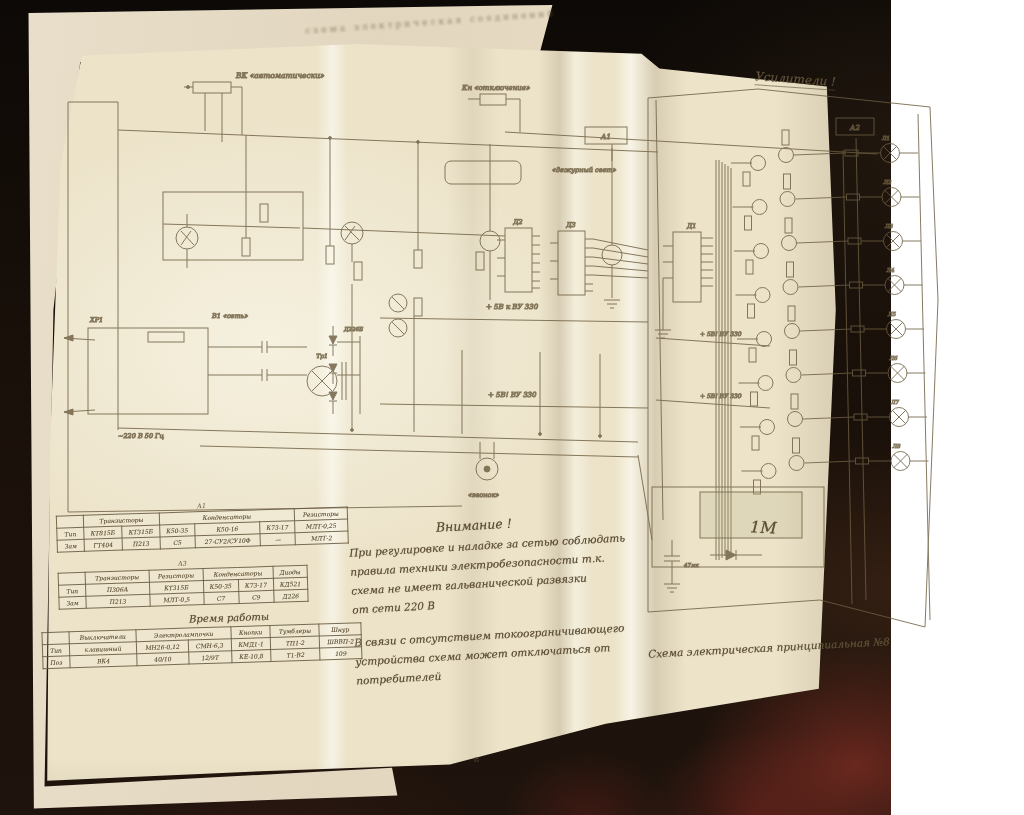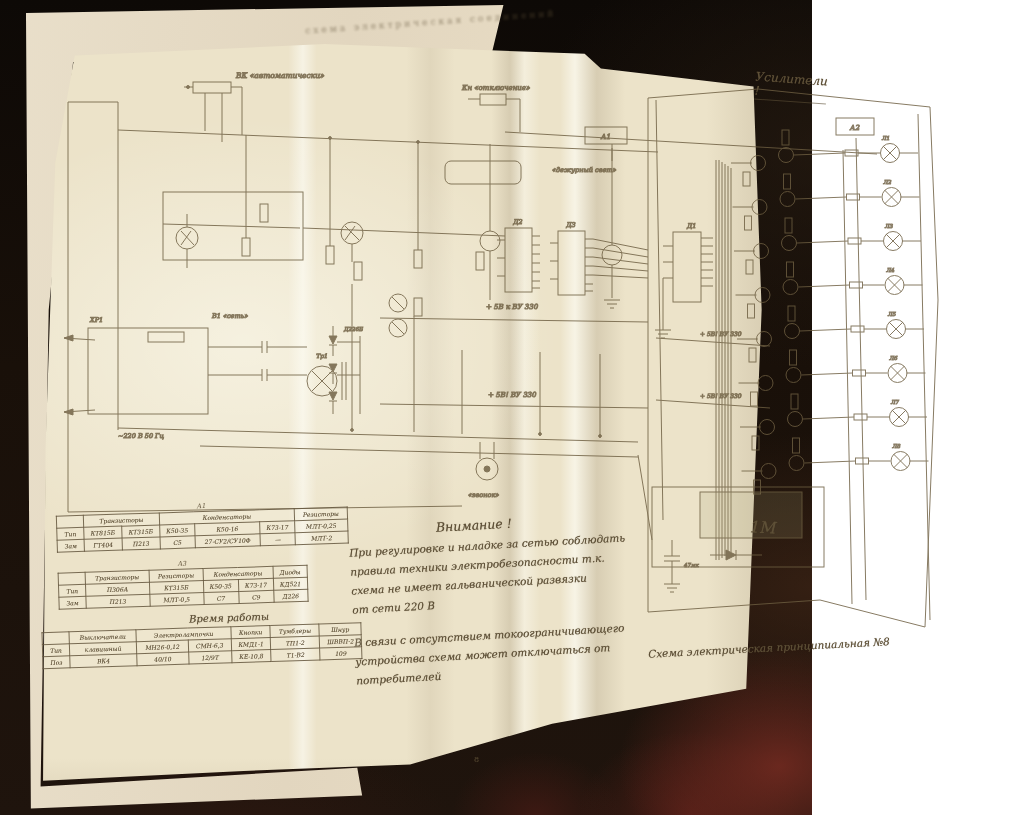--- a/index.html
+++ b/index.html
@@ -1,17 +1,17 @@
 <!DOCTYPE html>
 <html><head>
 <meta charset="utf-8">
 <style>
   html,body{margin:0;padding:0;}
   body{width:1024px;height:815px;overflow:hidden;font-family:"DejaVu Serif",serif;}
-  .stage{position:relative;width:812px;height:815px;
+  .stage{position:relative;width:891px;height:815px;
     background-color:#16100b;
     background-image:
       radial-gradient(ellipse 230px 170px at 96% 94%, rgba(125,45,35,.8), transparent 70%),
       radial-gradient(ellipse 160px 120px at 85% 100%, rgba(100,33,26,.65), transparent 70%),
       radial-gradient(ellipse 120px 90px at 66% 100%, rgba(90,30,24,.5), transparent 70%),
       radial-gradient(ellipse 320px 220px at 100% 72%, rgba(72,42,25,.55), transparent 70%),
       radial-gradient(ellipse 420px 320px at 101% 18%, rgba(42,30,19,.6), transparent 70%),
       radial-gradient(ellipse 300px 120px at 30% 101%, rgba(60,28,20,.35), transparent 70%),
       linear-gradient(180deg,#0d0906 0%,#191009 45%,#1f140d 100%);}
   .sheet{position:absolute;inset:0;}

